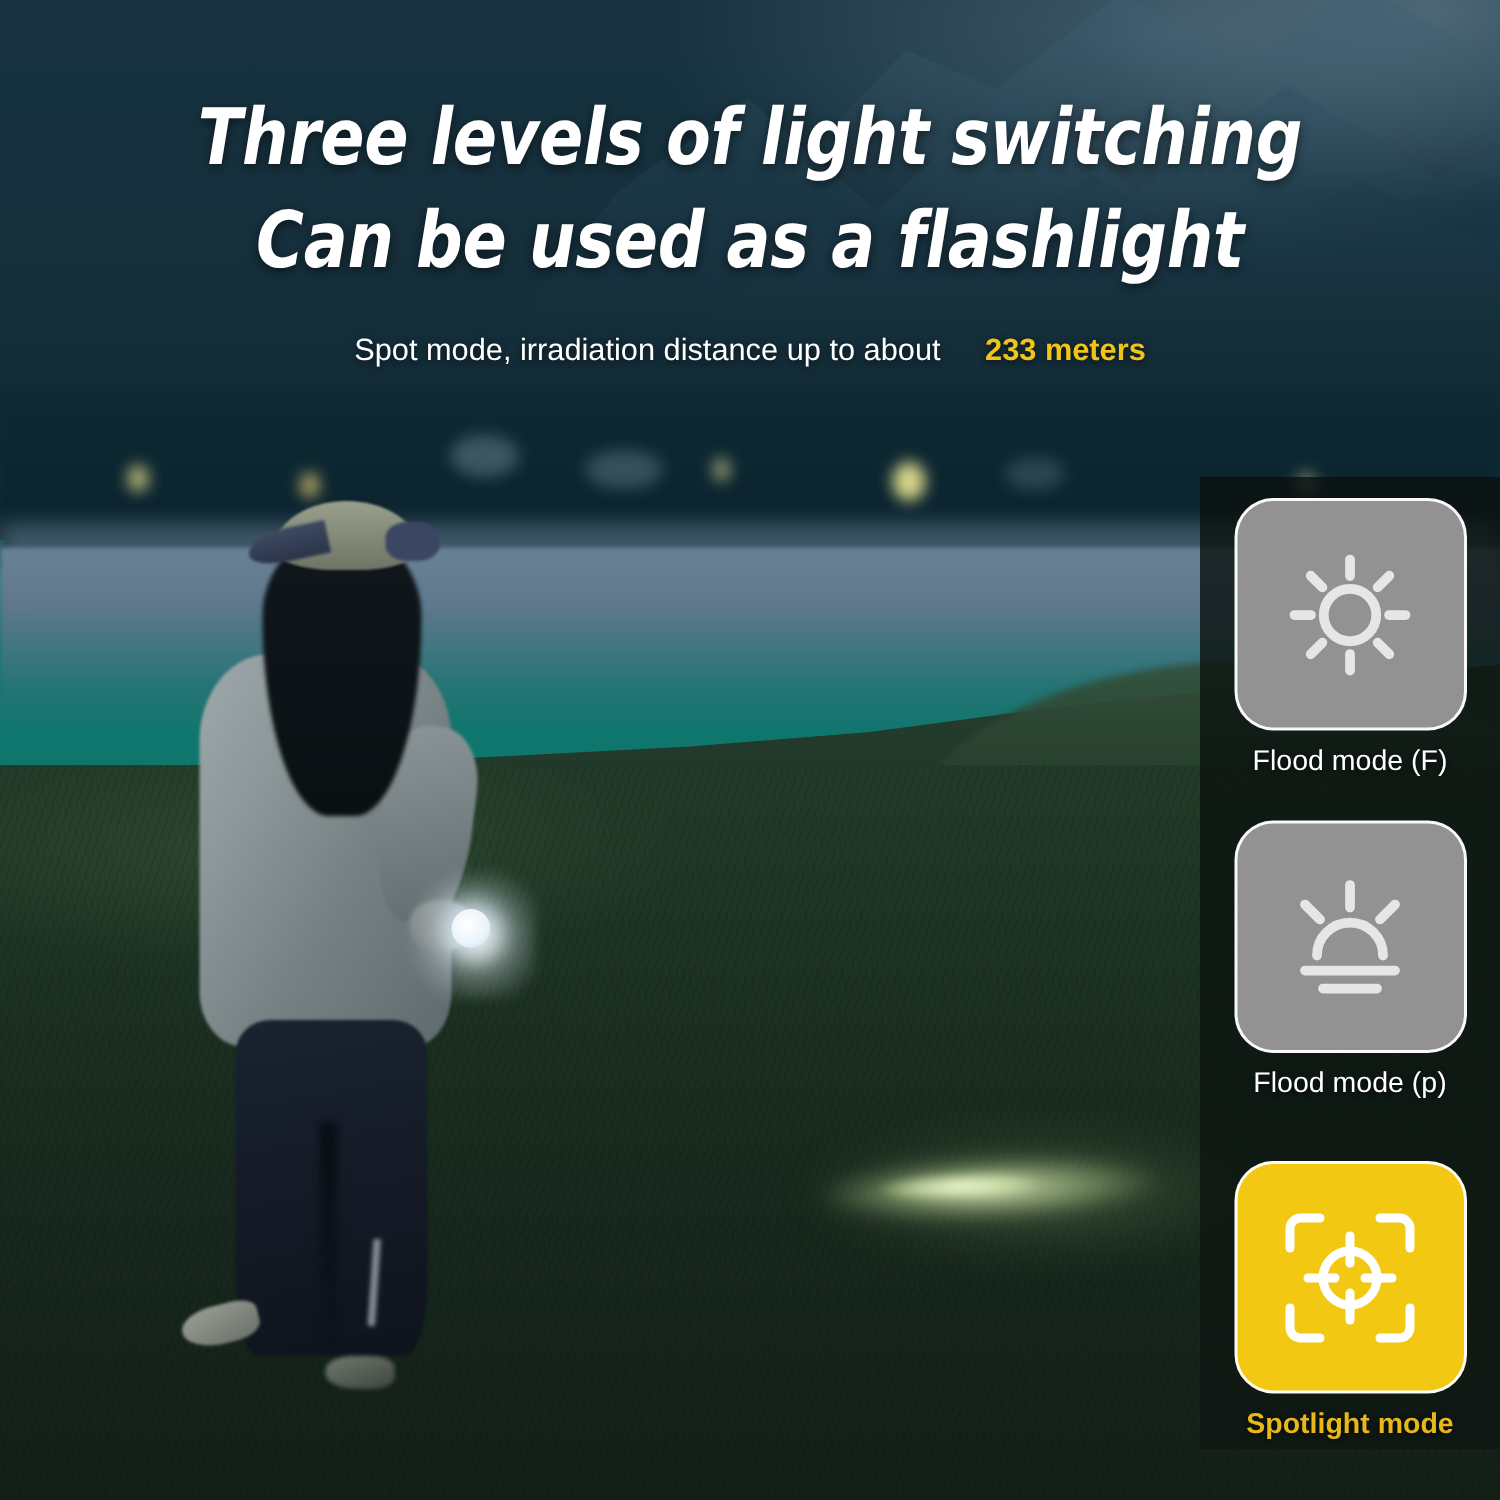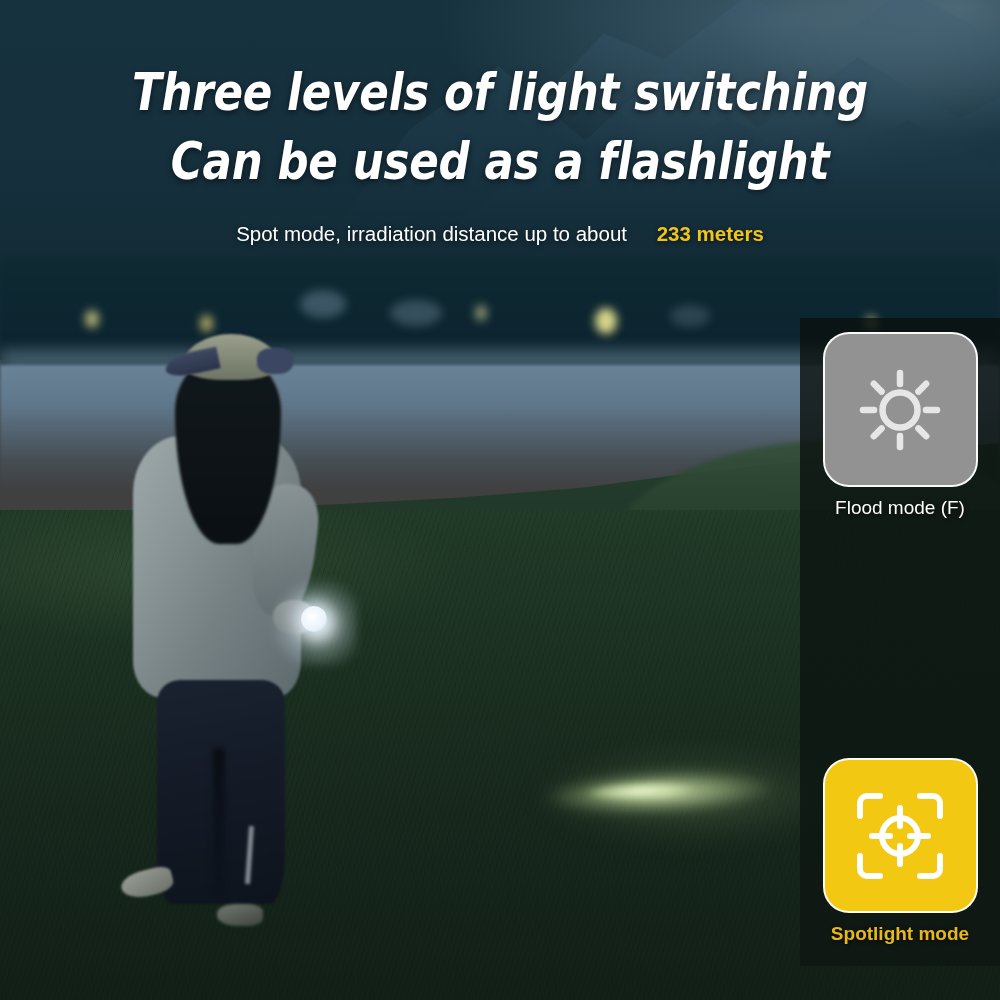--- a/index.html
+++ b/index.html
@@ -2,21 +2,21 @@
 <html><head>
 <meta charset="utf-8">
 <style>
   html,body{margin:0;padding:0;background:#000;}
   body{font-family:"Liberation Sans",sans-serif;}
 
   .stage{
     position:relative;
     width:1000px;height:1000px;
     overflow:hidden;
-    background:#404040;
+    background:#0f766e;
   }
 
   
   .photo{position:absolute;inset:0;overflow:hidden;}
 
   .sky{
     position:absolute;left:0;top:0;width:100%;height:36%;
     background:
       radial-gradient(ellipse 55% 70% at 78% 6%, rgba(150,178,196,.30), rgba(150,178,196,0) 62%),
       radial-gradient(ellipse 40% 60% at 96% 2%, rgba(170,196,212,.28), rgba(170,196,212,0) 60%),
@@ -214,21 +214,21 @@
   .hl{color:#f0c419;font-weight:bold;margin-left:24px;}
 
   
   .mode-panel{
     position:absolute;left:800px;top:318px;width:232px;height:648px;
     background:linear-gradient(180deg,rgba(10,16,14,.80) 0%,rgba(12,20,16,.80) 55%,rgba(14,22,18,.78) 100%);
   }
   .mode-item{position:absolute;left:0;width:200px;text-align:center;}
   .mode-item.m1{top:14px;}
   .mode-item.m2{top:229px;}
-  .mode-item.m3{top:440px;text-align:center;}
+  .mode-item.m3{top:456px;text-align:center;}
 
   .mode-tile{
     width:155px;height:155px;margin:0 auto;
     border-radius:26px;
     border:2.5px solid rgba(255,255,255,.94);
     display:flex;align-items:center;justify-content:center;
     box-sizing:border-box;
   }
   .mode-tile.gray{background:#929292;}
   .mode-tile.gold{background:#f3c812;}
@@ -320,20 +320,35 @@
             <line x1="18.8" y1="18.8" x2="26.6" y2="26.6"></line>
             <line x1="63.4" y1="63.4" x2="71.2" y2="71.2"></line>
             <line x1="71.2" y1="18.8" x2="63.4" y2="26.6"></line>
             <line x1="26.6" y1="63.4" x2="18.8" y2="71.2"></line>
           </g>
         </svg>
       </div>
       <div class="mode-label">Flood mode (F)</div>
     </div>
 
+    <div class="mode-item m2">
+      <div class="mode-tile gray">
+        <svg class="ico" width="92" height="92" viewBox="0 0 92 92">
+          <g stroke="#e6e6e6" stroke-width="6.5" stroke-linecap="round" fill="none">
+            <path d="M24 58 A22 22 0 0 1 68 58"></path>
+            <line x1="46" y1="11" x2="46" y2="26"></line>
+            <line x1="16" y1="24" x2="26" y2="34"></line>
+            <line x1="76" y1="24" x2="66" y2="34"></line>
+            <line x1="16" y1="68" x2="76" y2="68"></line>
+            <line x1="28" y1="80" x2="64" y2="80"></line>
+          </g>
+        </svg>
+      </div>
+      <div class="mode-label">Flood mode (p)</div>
+    </div>
 
     <div class="mode-item m3">
       <div class="mode-tile gold">
         <svg class="ico" width="100" height="100" viewBox="0 0 100 100">
           <g stroke="#ffffff" stroke-width="6" stroke-linecap="round" stroke-linejoin="round" fill="none">
             <path d="M10 30 V17 A7 7 0 0 1 17 10 H30"></path>
             <path d="M70 10 H83 A7 7 0 0 1 90 17 V30"></path>
             <path d="M90 70 V83 A7 7 0 0 1 83 90 H70"></path>
             <path d="M30 90 H17 A7 7 0 0 1 10 83 V70"></path>
             <circle cx="50" cy="50" r="18"></circle>

